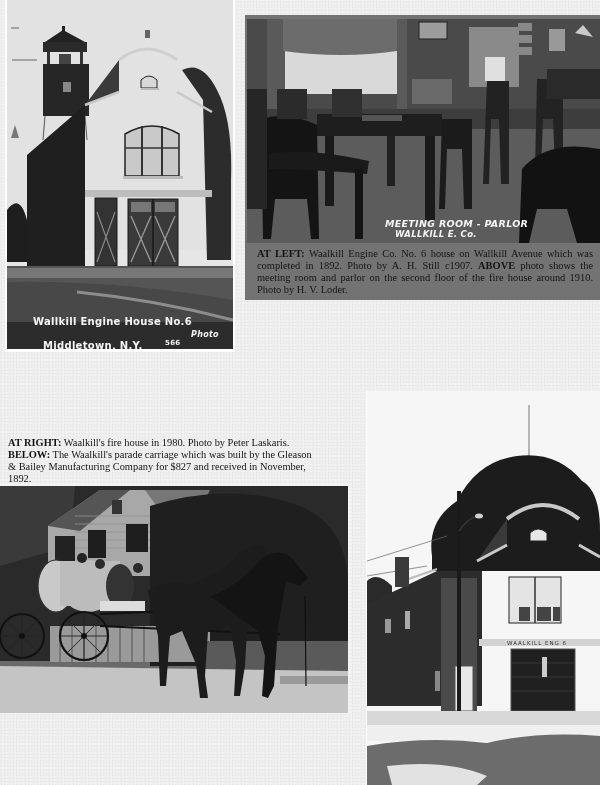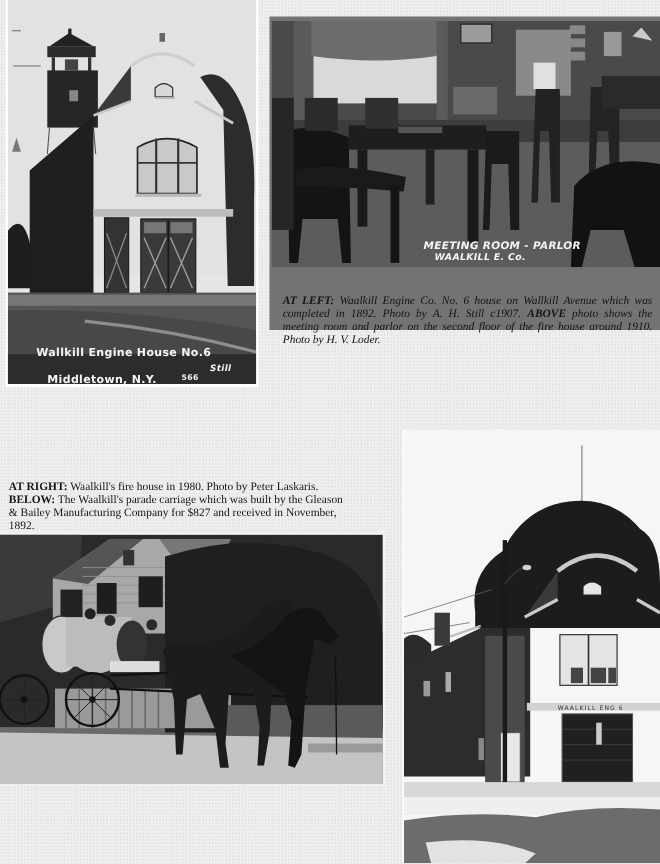--- a/index.html
+++ b/index.html
@@ -98,21 +98,21 @@
 
       <rect x="0" y="266" width="226" height="83" fill="#555"></rect>
       <rect x="0" y="268" width="226" height="10" fill="#777"></rect>
       <path d="M0 282 Q110 280 226 300 L226 349 L0 349 Z" fill="#484848"></path>
       <path d="M70 292 Q150 300 226 320" stroke="#8d8d8d" stroke-width="3" fill="none"></path>
       <rect x="0" y="322" width="226" height="27" fill="#2c2c2c"></rect>
     </svg>
     <div class="handwritten" style="left:26px; top:316px; font-size:10px;">Wallkill Engine House No.6</div>
     <div class="handwritten" style="left:36px; top:340px; font-size:10px;">Middletown, N.Y.</div>
     <div class="handwritten" style="left:158px; top:339px; font-size:7px;">566</div>
-    <div class="handwritten" style="left:184px; top:330px; font-size:8px; font-style:italic;">Still</div>
+    <div class="handwritten" style="left:184px; top:330px; font-size:8px; font-style:italic;">Photo</div>
   </div>
 </div>
 
 <div class="photo" style="left:245px; top:15px; width:355px; height:285px; background:#737373;">
   <div class="photo-inner" style="left:2px; top:4px; width:353px; height:224px;">
     <svg viewBox="0 0 353 224" preserveAspectRatio="none">
       <rect x="0" y="0" width="353" height="224" fill="#3d3d3d"></rect>
 
       <rect x="0" y="0" width="353" height="90" fill="#4a4a4a"></rect>
 
@@ -148,25 +148,25 @@
       <path d="M290 60 L316 60 L316 150 L308 150 L306 100 L296 100 L294 150 L288 150 Z" fill="#232323"></path>
       <path d="M275 150 Q300 120 353 130 L353 224 L330 224 L320 190 L290 190 L282 224 L272 224 Z" fill="#121212"></path>
       <rect x="300" y="50" width="53" height="30" fill="#2a2a2a"></rect>
 
       <rect x="0" y="70" width="20" height="120" fill="#262626"></rect>
       <rect x="30" y="70" width="30" height="30" fill="#2b2b2b"></rect>
       <rect x="85" y="70" width="30" height="28" fill="#303030"></rect>
       <rect x="165" y="60" width="40" height="25" fill="#6a6a6a"></rect>
     </svg>
     <div class="handwritten" style="left:138px; top:199px; font-size:9.5px; font-style:italic;">MEETING ROOM - PARLOR</div>
-    <div class="handwritten" style="left:148px; top:210px; font-size:8.5px; font-style:italic;">WAALKILL E. Co.</div>
+    <div class="handwritten" style="left:148px; top:210px; font-size:8.5px; font-style:italic;">WALLKILL E. Co.</div>
   </div>
 </div>
 
-<div class="caption" style="left:257px; top:268px; width:336px; text-align:justify;font-style:italic;">
+<div class="caption" style="left:257px; top:248px; width:336px; text-align:justify;">
   <b>AT LEFT:</b><span> Waalkill Engine Co. No. 6 house on Wallkill Avenue which was completed in 1892. Photo by A. H. Still c1907. </span><b>ABOVE</b><span> photo shows the meeting room and parlor on the second floor of the fire house around 1910. Photo by H. V. Loder.</span>
 </div>
 
 <div class="caption" style="left:8px; top:437px; width:312px;">
   <b>AT RIGHT:</b><span> Waalkill's fire house in 1980. Photo by Peter Laskaris. </span><b>BELOW:</b><span> The Waalkill's parade carriage which was built by the Gleason &amp; Bailey Manufacturing Company for $827 and received in November, 1892.</span>
 </div>
 
 <div class="photo" style="left:0; top:484px; width:350px; height:230px; background:#f3f3f3;">
   <div class="photo-inner" style="left:0; top:2px; width:348px; height:227px;">
     <svg viewBox="0 0 348 227" preserveAspectRatio="none">

